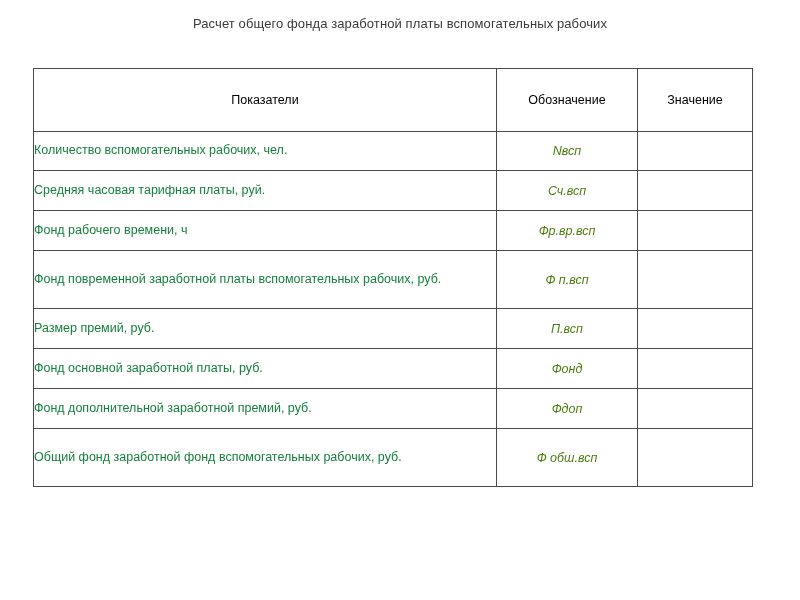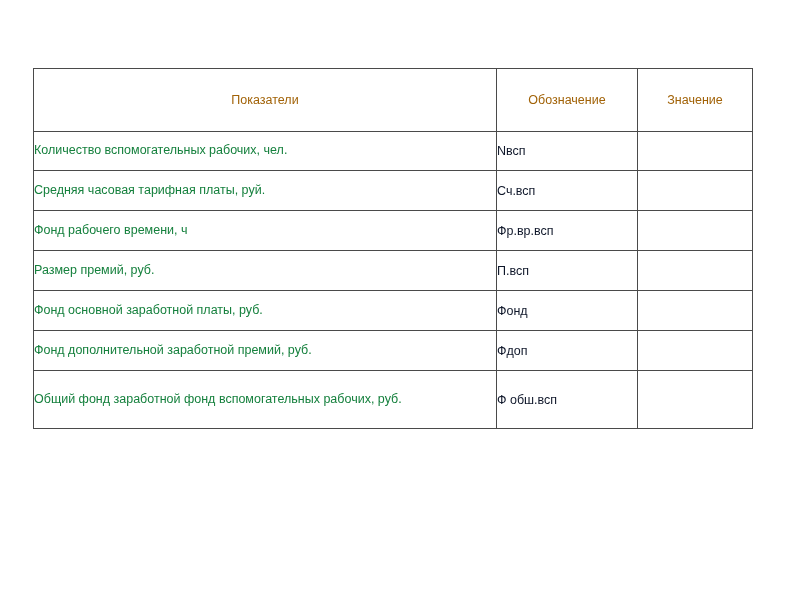--- a/index.html
+++ b/index.html
@@ -49,34 +49,36 @@
     background: #ffffff;
   }
   col.c-indicator { width: 463px; }
   col.c-symbol    { width: 141px; }
   col.c-value     { width: 115px; }
 
   .hdr-cell {
     height: 62px;
     text-align: center;
     font-size: 12.5px;
-    color: #a16207;
+    color: #000000;
     padding: 0 6px;
     margin-top: 6px;
   }
   .ind-cell {
     text-align: left;
     font-size: 12.5px;
     color: #15803d;
     padding: 7px 10px 7px 11px;
     line-height: 1.38;
   }
   .sym-cell {
+    text-align: center;
+    font-style: italic;
     font-size: 12.5px;
-    color: #0f172a;
+    color: #4d7c0f;
     padding: 6px 4px;
   }
   .val-cell {
     padding: 6px 4px;
   }
   tr.r-1 td { height: 38px; }
   tr.r-2 td { height: 39px; }
   tr.r-3 td { height: 39px; }
   tr.r-4 td { height: 57px; }
   tr.r-5 td { height: 39px; }
@@ -84,20 +86,21 @@
   tr.r-7 td { height: 39px; }
   tr.r-8 td { height: 57px; }
   tr.r-9 td { height: 57px; }
   tr.r-10 td { height: 39px; }
 </style>
 </head>
 <body>
 
 <div class="page">
 
+  <div class="doc-title">Расчет общего фонда заработной платы вспомогательных рабочих</div>
 
   <div class="table-wrap">
     <table class="calc-table">
       <colgroup>
         <col class="c-indicator">
         <col class="c-symbol">
         <col class="c-value">
       </colgroup>
       <thead>
         <tr>
@@ -115,20 +118,25 @@
         <tr class="r-2">
           <td class="ind-cell">Средняя часовая тарифная платы, руй.</td>
           <td class="sym-cell">Сч.всп</td>
           <td class="val-cell"></td>
         </tr>
         <tr class="r-3">
           <td class="ind-cell">Фонд рабочего времени, ч</td>
           <td class="sym-cell">Фр.вр.всп</td>
           <td class="val-cell"></td>
         </tr>
+        <tr class="r-4">
+          <td class="ind-cell">Фонд повременной заработной платы вспомогательных рабочих, руб.</td>
+          <td class="sym-cell">Ф п.всп</td>
+          <td class="val-cell"></td>
+        </tr>
         <tr class="r-5">
           <td class="ind-cell">Размер премий, руб.</td>
           <td class="sym-cell">П.всп</td>
           <td class="val-cell"></td>
         </tr>
         <tr class="r-6">
           <td class="ind-cell">Фонд основной заработной платы, руб.</td>
           <td class="sym-cell">Фонд</td>
           <td class="val-cell"></td>
         </tr>

